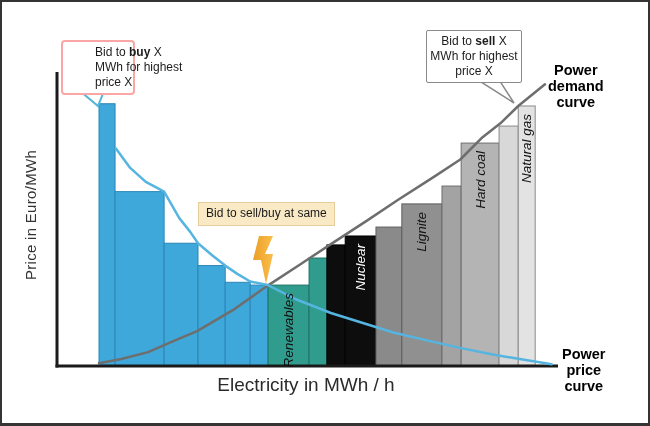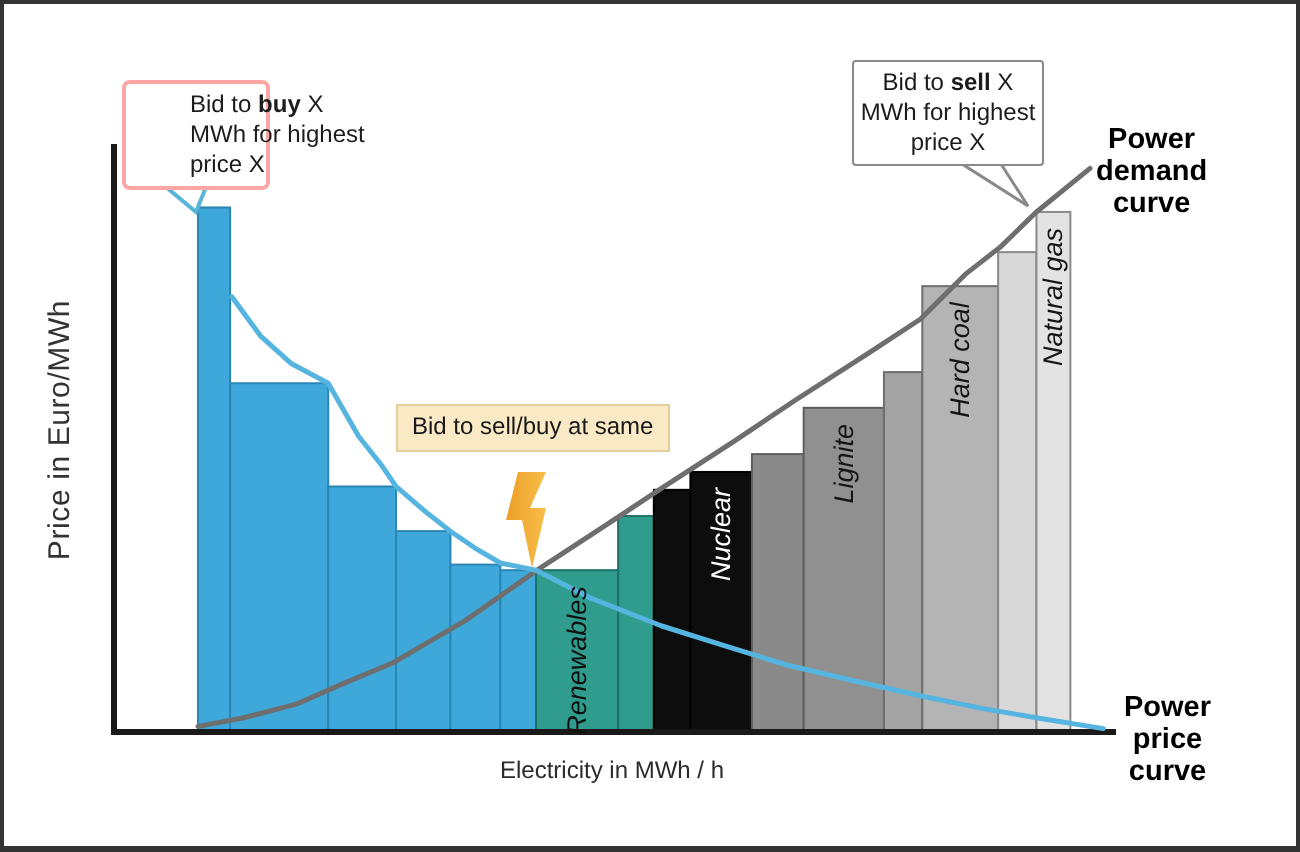--- a/index.html
+++ b/index.html
@@ -9,21 +9,21 @@
     font-family:"Liberation Sans",sans-serif;
   }
   .abs{position:absolute;}
   svg{position:absolute;left:0;top:0;}
   .ylab{
     left:28px;top:213px;transform:translate(-50%,-50%) rotate(-90deg);
     font-size:15px;color:#333;white-space:nowrap;letter-spacing:.3px;
   }
   .xlab{
     left:304px;top:383px;transform:translate(-50%,-50%);
-    font-size:12px;color:#2b2b2b;white-space:nowrap;
+    font-size:19px;color:#2b2b2b;white-space:nowrap;
   }
   .bubble{
     box-sizing:border-box;background:#fff;color:#1c1c1c;
     font-size:12px;line-height:1.26;text-align:center;padding:3px 2px;
   }
   .bubble-buy{left:59px;top:38px;width:74px;border:2px solid #fca5a5;border-radius:4px;padding-left:32px;}
   .bubble-sell{left:408px;top:28px;width:96px;border:1.5px solid #8A8A8A;border-radius:2px;margin-left:16px;}
   .clearing{
     left:196px;top:180px;box-sizing:border-box;
     background:#F9E9C5;border:1px solid #E5CE9C;

